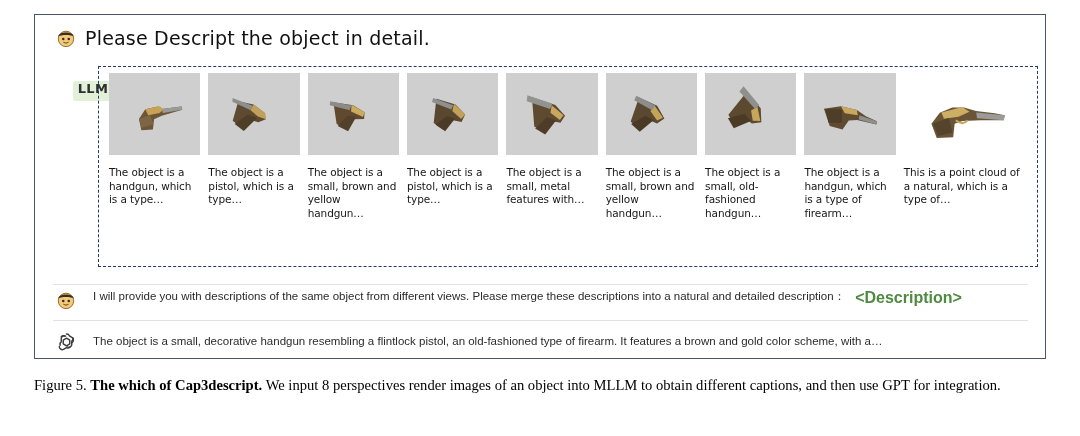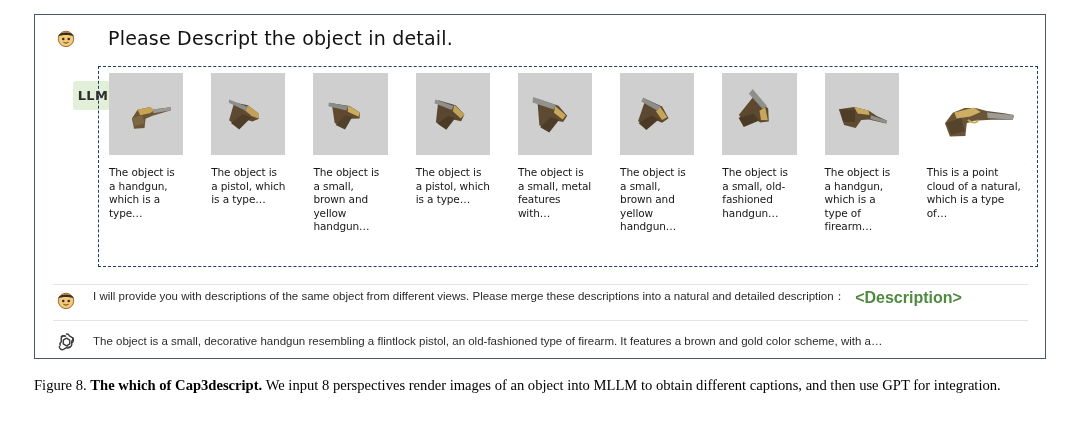--- a/index.html
+++ b/index.html
@@ -37,64 +37,63 @@
     height: 46px;
     display: flex;
     align-items: center;
     box-sizing: border-box;
     padding-left: 20px;
   }
   #prompt-row .prompt-text {
     font-size: 19px;
     letter-spacing: .2px;
     color: #111111;
-    margin-left: 31px;
+    margin-left: 8px;
     font-family: "DejaVu Sans", sans-serif;
   }
 
   
   .avatar {
     width: 22px;
     height: 22px;
     flex: 0 0 22px;
     position: relative;
   }
   .avatar svg { display: block; }
 
   
   #llm-badge {
     position: absolute;
     left: 38px;
     top: 66px;
     width: 40px;
-    height: 29px;
+    height: 20px;
     background: #e2f0d9;
     border-radius: 3px;
     display: flex;
-    align-items: center;
+    align-items: flex-start;
     justify-content: center;
     font-size: 13px;
     font-weight: 600;
     color: #2f2f2f;
     letter-spacing: .4px;
     font-family: "DejaVu Sans", sans-serif;
   }
 
   
   #gallery {
     position: absolute;
     left: 63px;
     top: 51px;
     width: 940px;
     height: 201px;
     border: 1.6px dashed #223a6b;
     box-sizing: border-box;
     display: flex;
     padding: 6px 6px 0 6px;
-    gap: 20px;
   }
   .view-col {
     flex: 1 1 0;
     display: flex;
     flex-direction: column;
     padding: 0 4px;
     box-sizing: border-box;
   }
   .view-thumb {
     width: 100%;
@@ -365,16 +364,16 @@
           <path d="M12 8.6 l3.4 2.0 v3.9 l-3.4 2.0 l-3.4 -2.0 v-3.9 Z"></path>
         </g>
       </svg>
     </span>
     <span class="row-text">The object is a small, decorative handgun resembling a flintlock pistol, an old-fashioned type of firearm. It features a brown and gold color scheme, with a…</span>
   </div>
 
 </div>
 
 <div id="figure-caption">
-  <span>Figure 8.</span>
+  <span>Figure 5.</span>
   <span class="bold">The which of Cap3descript.</span>
   <span>We input 8 perspectives render images of an object into MLLM to obtain different captions, and then use GPT for integration.</span>
 </div>
 
 </body></html>

